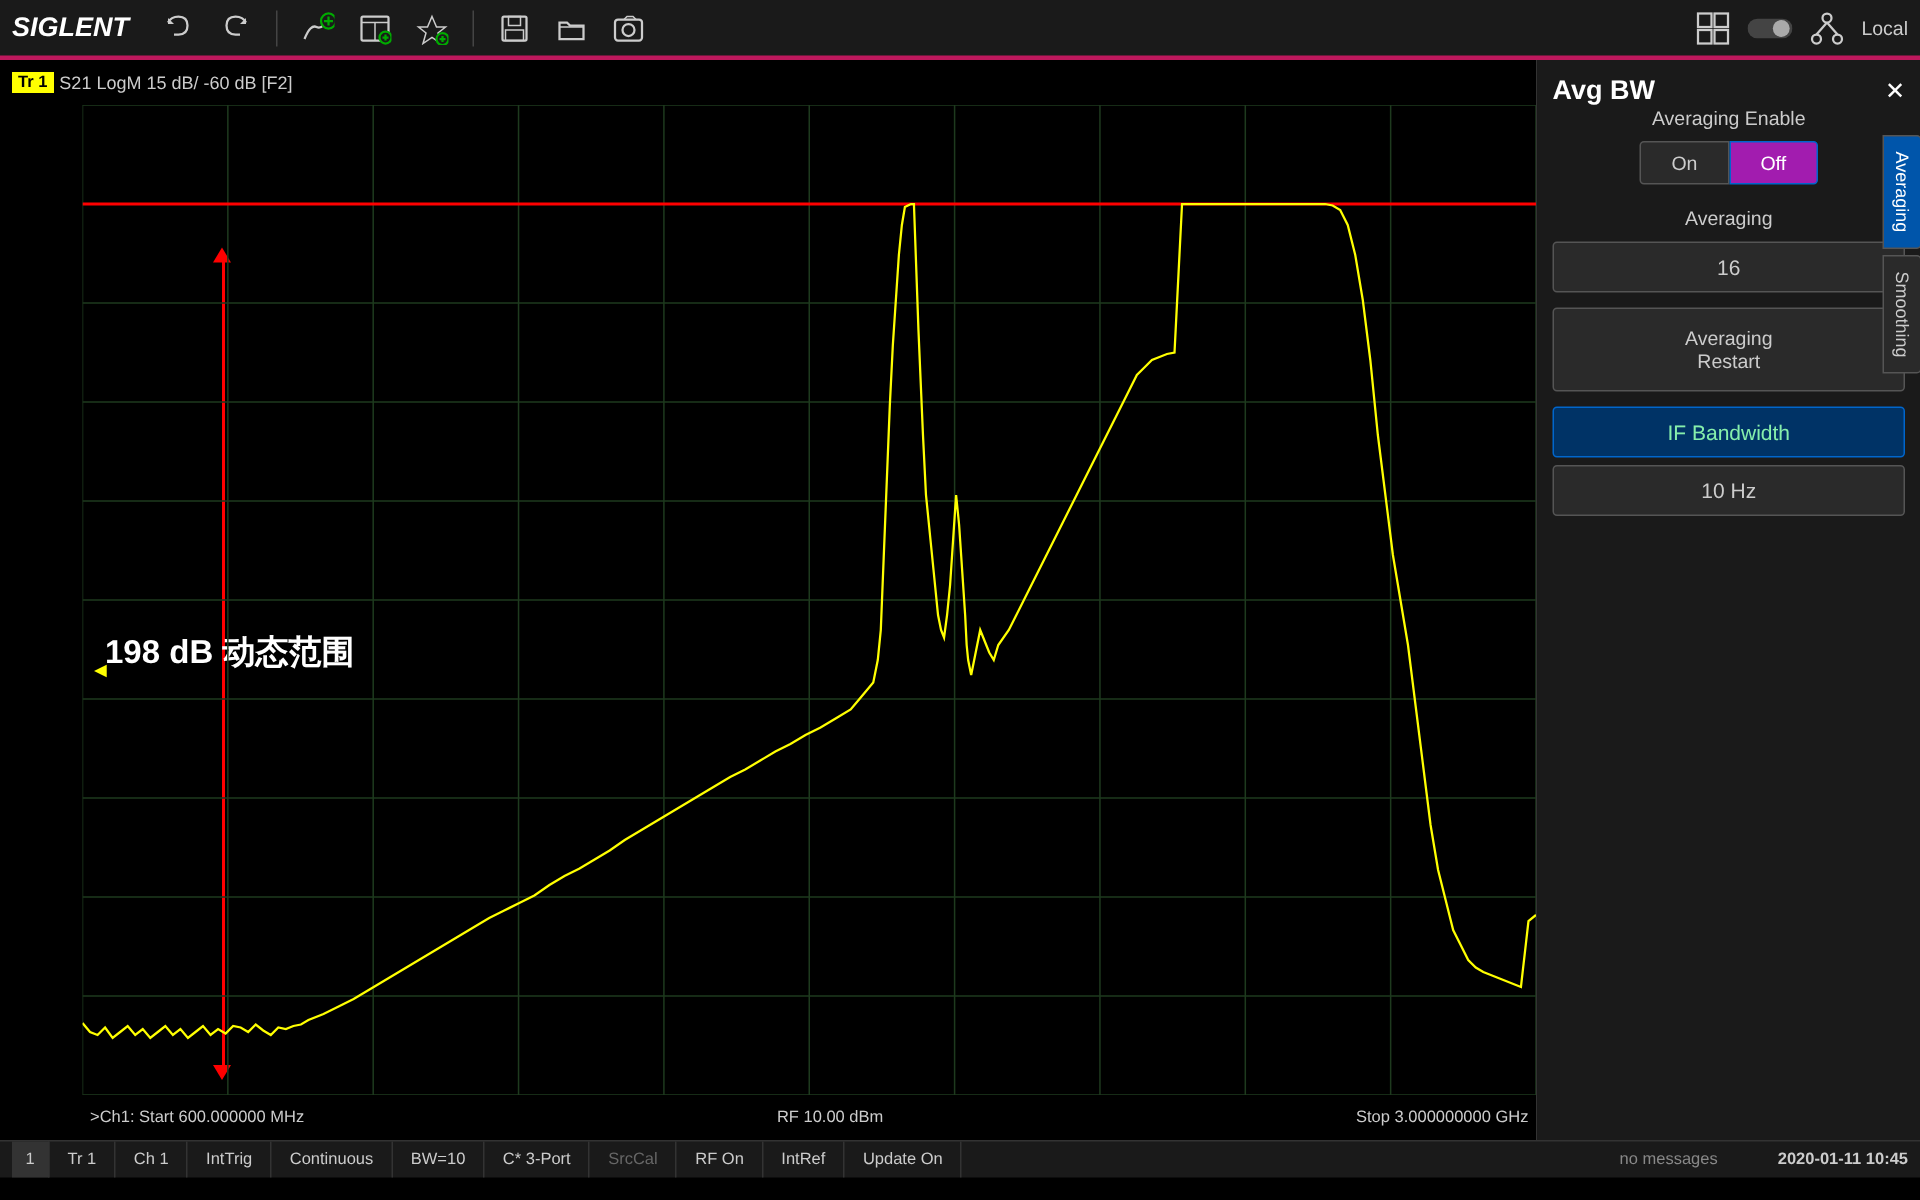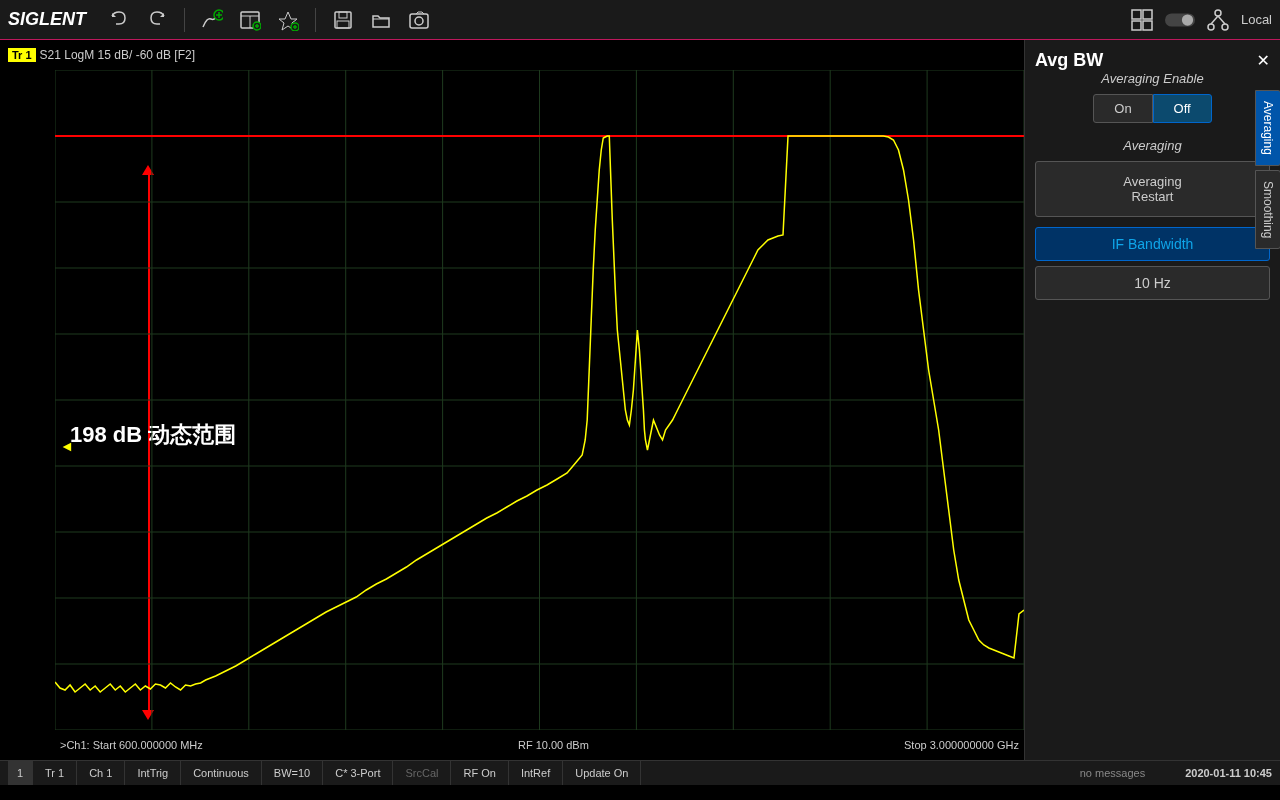--- a/index.html
+++ b/index.html
@@ -7,21 +7,21 @@
 
     
     #toolbar {
       width: 1280px;
       height: 40px;
       background: #1a1a1a;
       display: flex;
       align-items: center;
       padding: 0 8px;
       gap: 8px;
-      border-bottom: 1px solid #be185d;
+      border-bottom: 3px solid #be185d;
     }
     .toolbar-logo {
       color: #fff;
       font-size: 18px;
       font-weight: bold;
       margin-right: 10px;
       font-style: italic;
     }
     .toolbar-btn {
       width: 30px;
@@ -198,40 +198,39 @@
       background: none;
       border: none;
       color: #fff;
     }
 
     .section-label {
       color: #ccc;
       font-size: 13px;
       text-align: center;
       margin-bottom: 8px;
-      font-style: italic;
     }
 
     .toggle-row {
       display: flex;
       justify-content: center;
       align-items: flex-end;
       gap: 0;
       margin-bottom: 15px;
     }
     .toggle-btn {
       padding: 6px 20px;
       border: 1px solid #555;
       cursor: pointer;
       font-size: 13px;
       color: #ccc;
       background: #2a2a2a;
     }
     .toggle-btn.active {
-      background: #0c4a6e;
+      background: #a21caf;
       color: #fff;
       border-color: #0066cc;
     }
     .toggle-btn:first-child { border-radius: 3px 0 0 3px; }
     .toggle-btn:last-child { border-radius: 0 3px 3px 0; }
 
     .value-box {
       background: #2a2a2a;
       border: 1px solid #555;
       border-radius: 3px;
@@ -255,21 +254,21 @@
     }
 
     .highlight-btn {
       background: #003366;
       border: 1px solid #0066cc;
       border-radius: 3px;
       text-align: center;
       padding: 8px;
       cursor: pointer;
       font-size: 14px;
-      color: #0ea5e9;
+      color: #86efac;
       margin-bottom: 5px;
     }
 
     .panel-tab-btn {
       writing-mode: vertical-rl;
       text-orientation: mixed;
       padding: 10px 5px;
       background: #2a2a2a;
       border: 1px solid #555;
       color: #ccc;
@@ -512,20 +511,21 @@
     </div>
 
     <div class="section-label">Averaging Enable</div>
 
     <div class="toggle-row">
       <button class="toggle-btn">On</button>
       <button class="toggle-btn active">Off</button>
     </div>
 
     <div class="section-label">Averaging</div>
+    <div class="value-box">16</div>
 
     <div class="action-btn">
       <div>Averaging</div>
       <div>Restart</div>
     </div>
 
     <div class="highlight-btn">
       <div>IF Bandwidth</div>
     </div>
     <div class="value-box">10 Hz</div>

